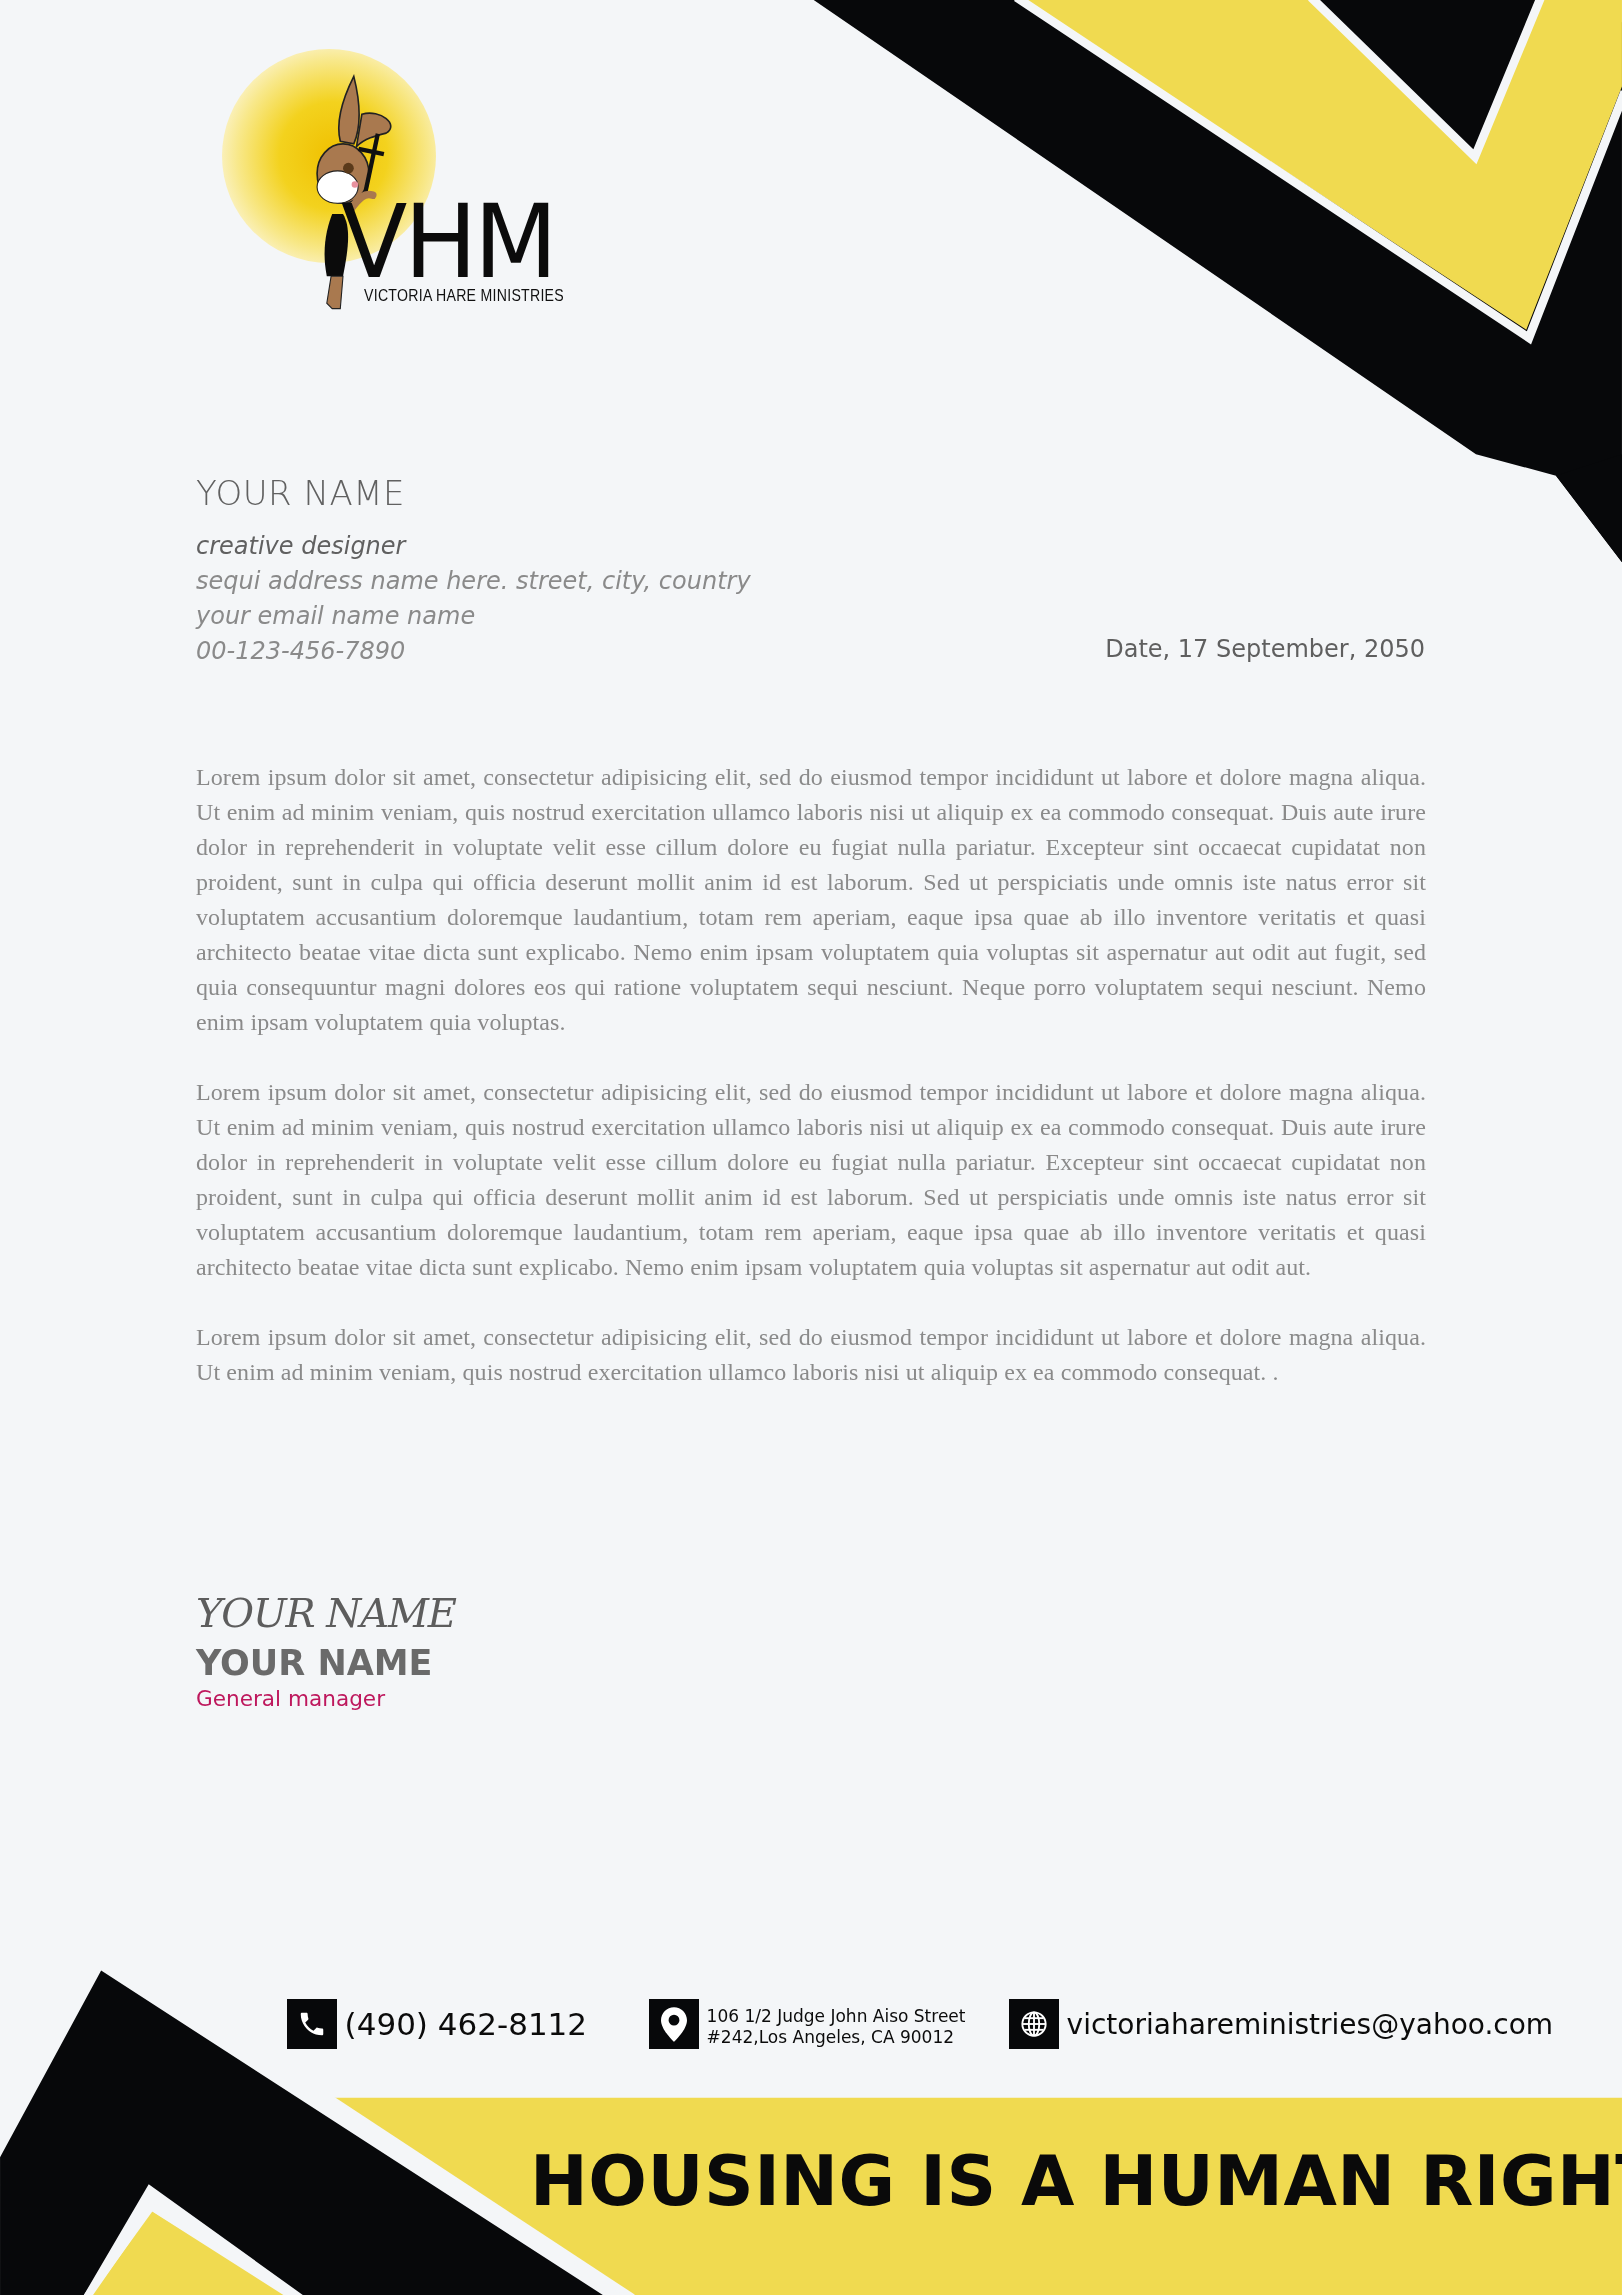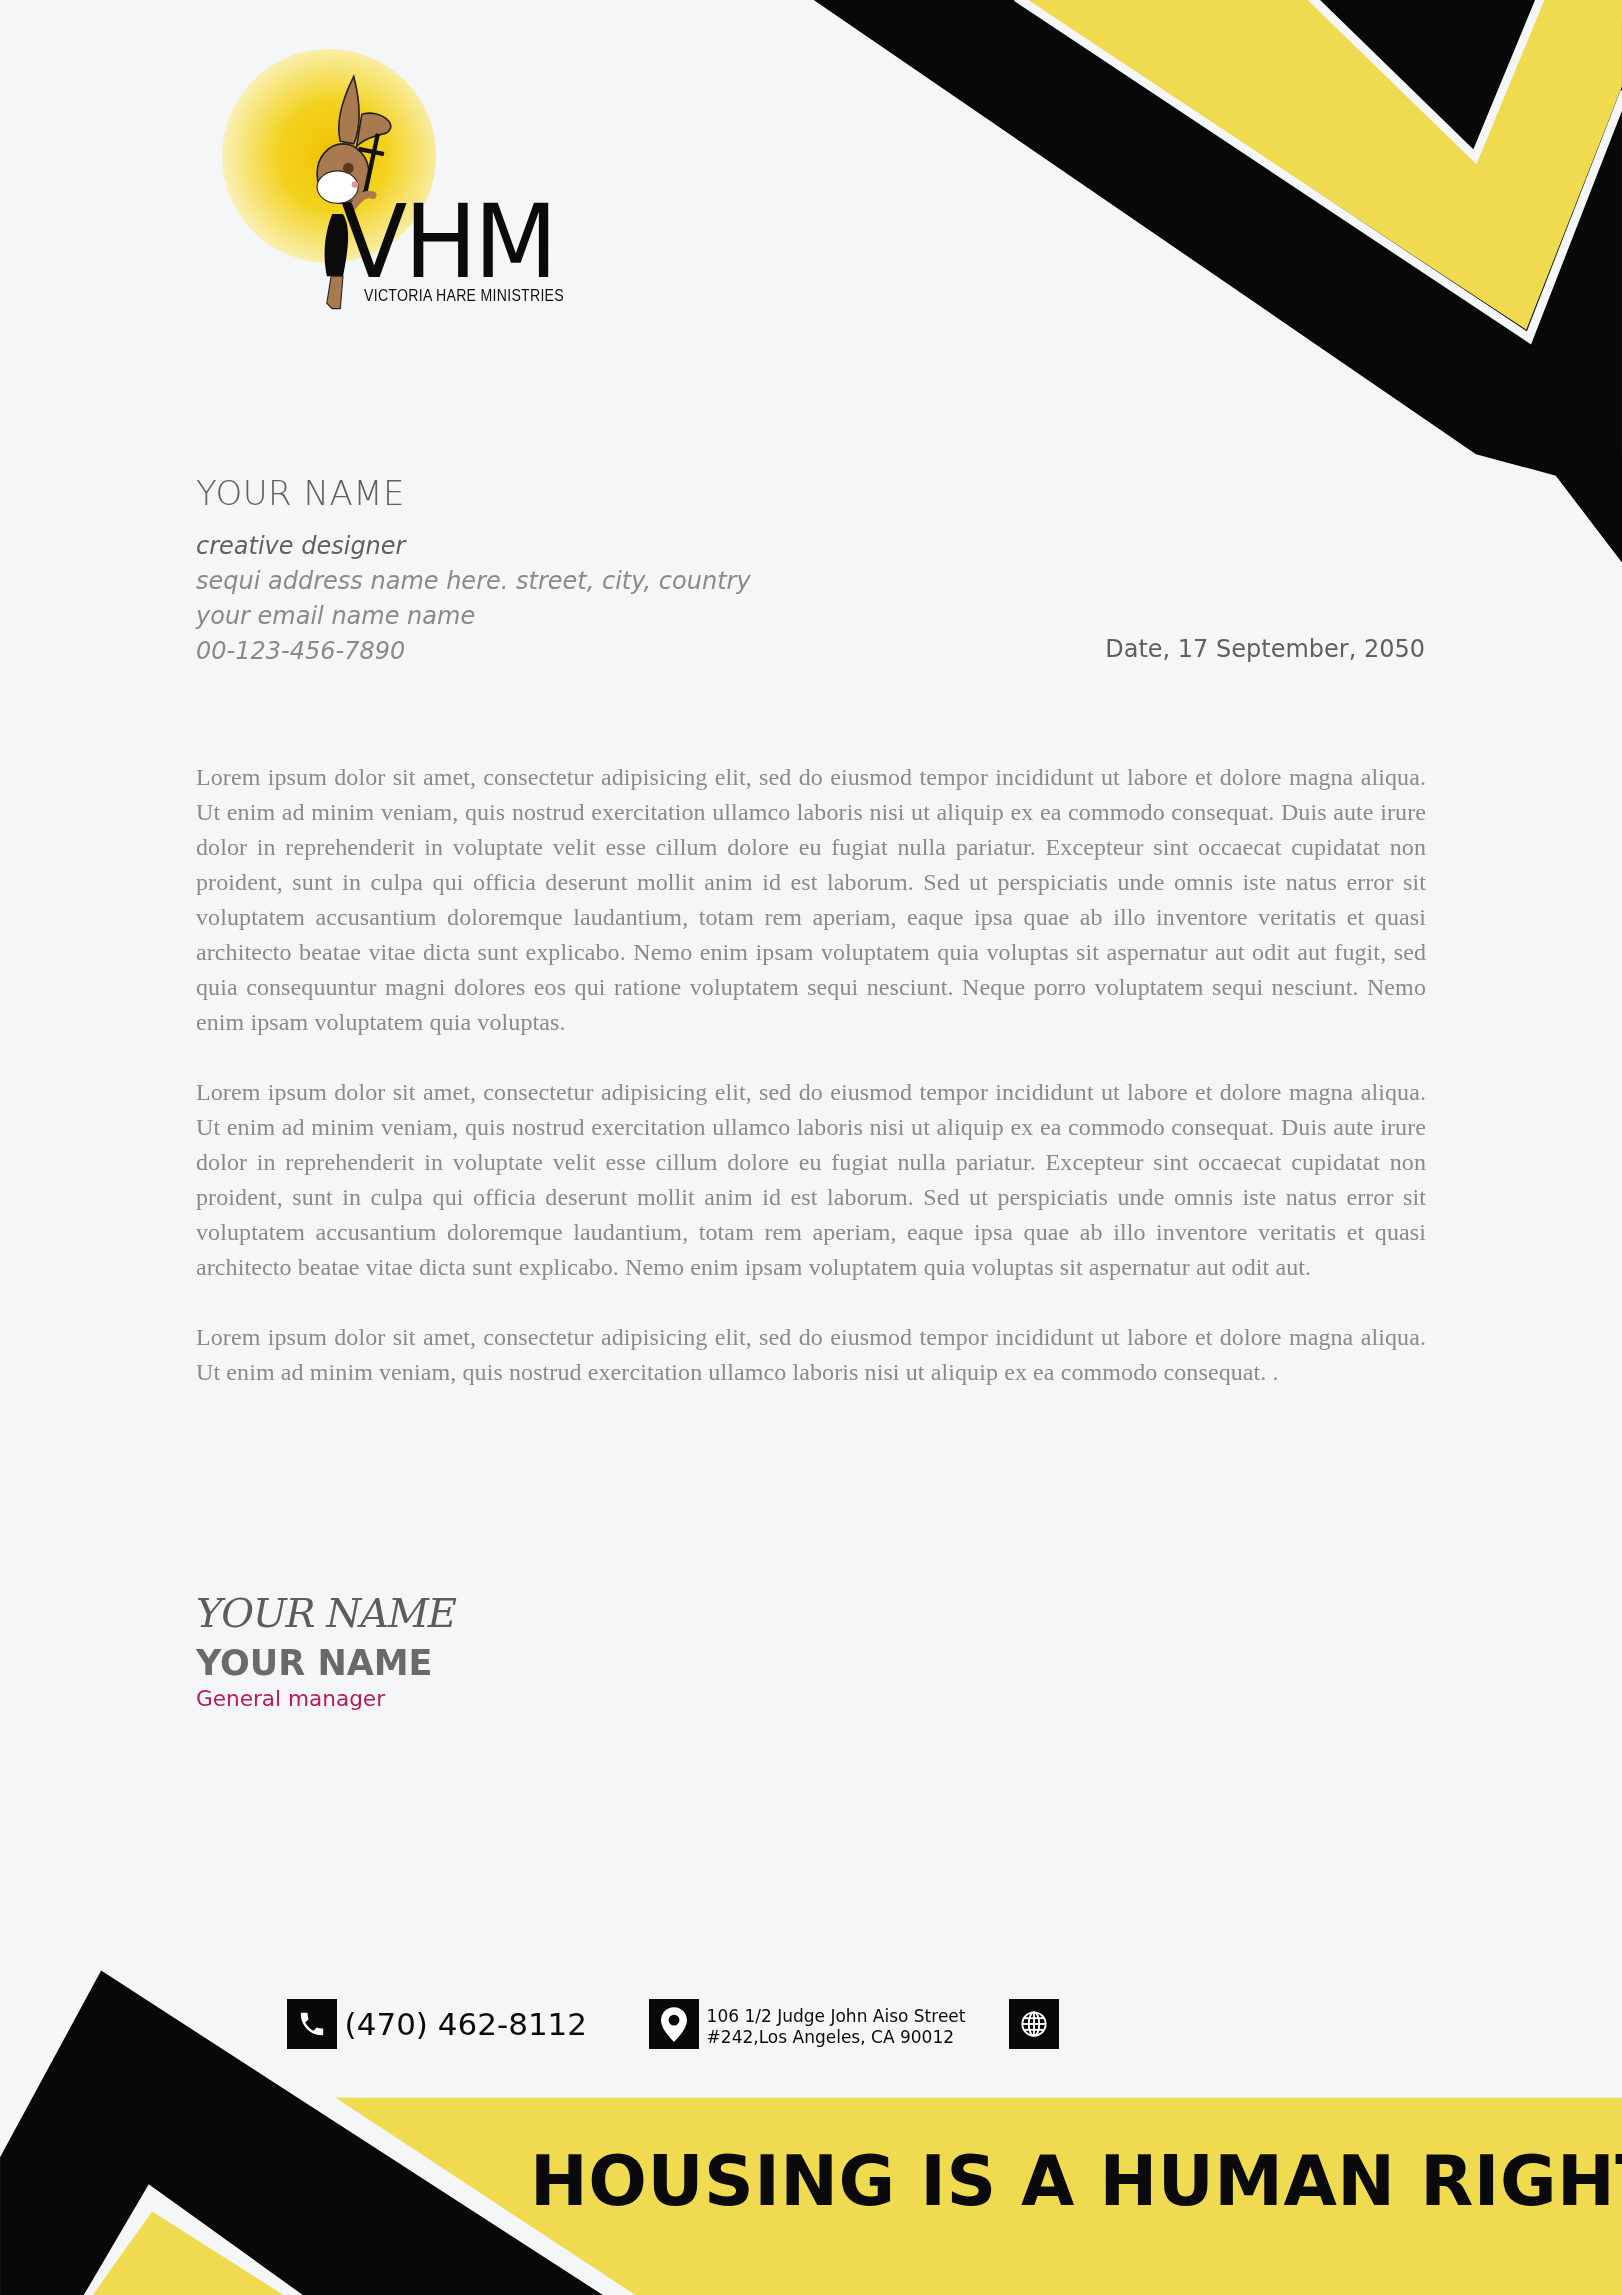--- a/index.html
+++ b/index.html
@@ -119,21 +119,21 @@
   <div class="bold">YOUR NAME</div>
   <div class="role">General manager</div>
 </div>
 
 <div class="contact c-phone">
   <div class="ico">
     <svg width="30" height="32" viewBox="0 0 24 24">
         <path fill="#fff" d="M6.6 10.8c1.4 2.8 3.8 5.1 6.6 6.6l2.2-2.2c.3-.3.7-.4 1-.2 1.1.4 2.3.6 3.6.6.6 0 1 .4 1 1V20c0 .6-.4 1-1 1C10.6 21 3 13.4 3 4c0-.6.4-1 1-1h3.5c.6 0 1 .4 1 1 0 1.3.2 2.5.6 3.6.1.3 0 .7-.2 1L6.6 10.8z"></path>
       </svg>
   </div>
-  <span class="txt">(470) 462-8112</span>
+  <span class="txt">(490) 462-8112</span>
 </div>
 
 <div class="contact c-addr">
   <div class="ico">
     <svg width="26" height="35" viewBox="0 0 24 32">
         <path fill="#fff" d="M12 0C5.4 0 0 5.4 0 12c0 9 12 20 12 20s12-11 12-20C24 5.4 18.6 0 12 0zm0 17a5 5 0 1 1 0-10 5 5 0 0 1 0 10z"></path>
       </svg>
   </div>
   <div class="txt">
     <div>106 1/2 Judge John Aiso Street</div>
@@ -145,16 +145,17 @@
   <div class="ico">
     <svg width="28" height="28" viewBox="0 0 24 24" fill="none" stroke="#fff" stroke-width="1.6">
         <circle cx="12" cy="12" r="10"></circle>
         <ellipse cx="12" cy="12" rx="4.5" ry="10"></ellipse>
         <line x1="2" y1="12" x2="22" y2="12"></line>
         <line x1="4" y1="7" x2="20" y2="7"></line>
         <line x1="4" y1="17" x2="20" y2="17"></line>
         <line x1="12" y1="2" x2="12" y2="22"></line>
       </svg>
   </div>
+  <span class="txt">victoriahareministries@yahoo.com</span>
 </div>
 
 <div class="slogan">HOUSING IS A HUMAN RIGHT</div>
 
 
 </body></html>

